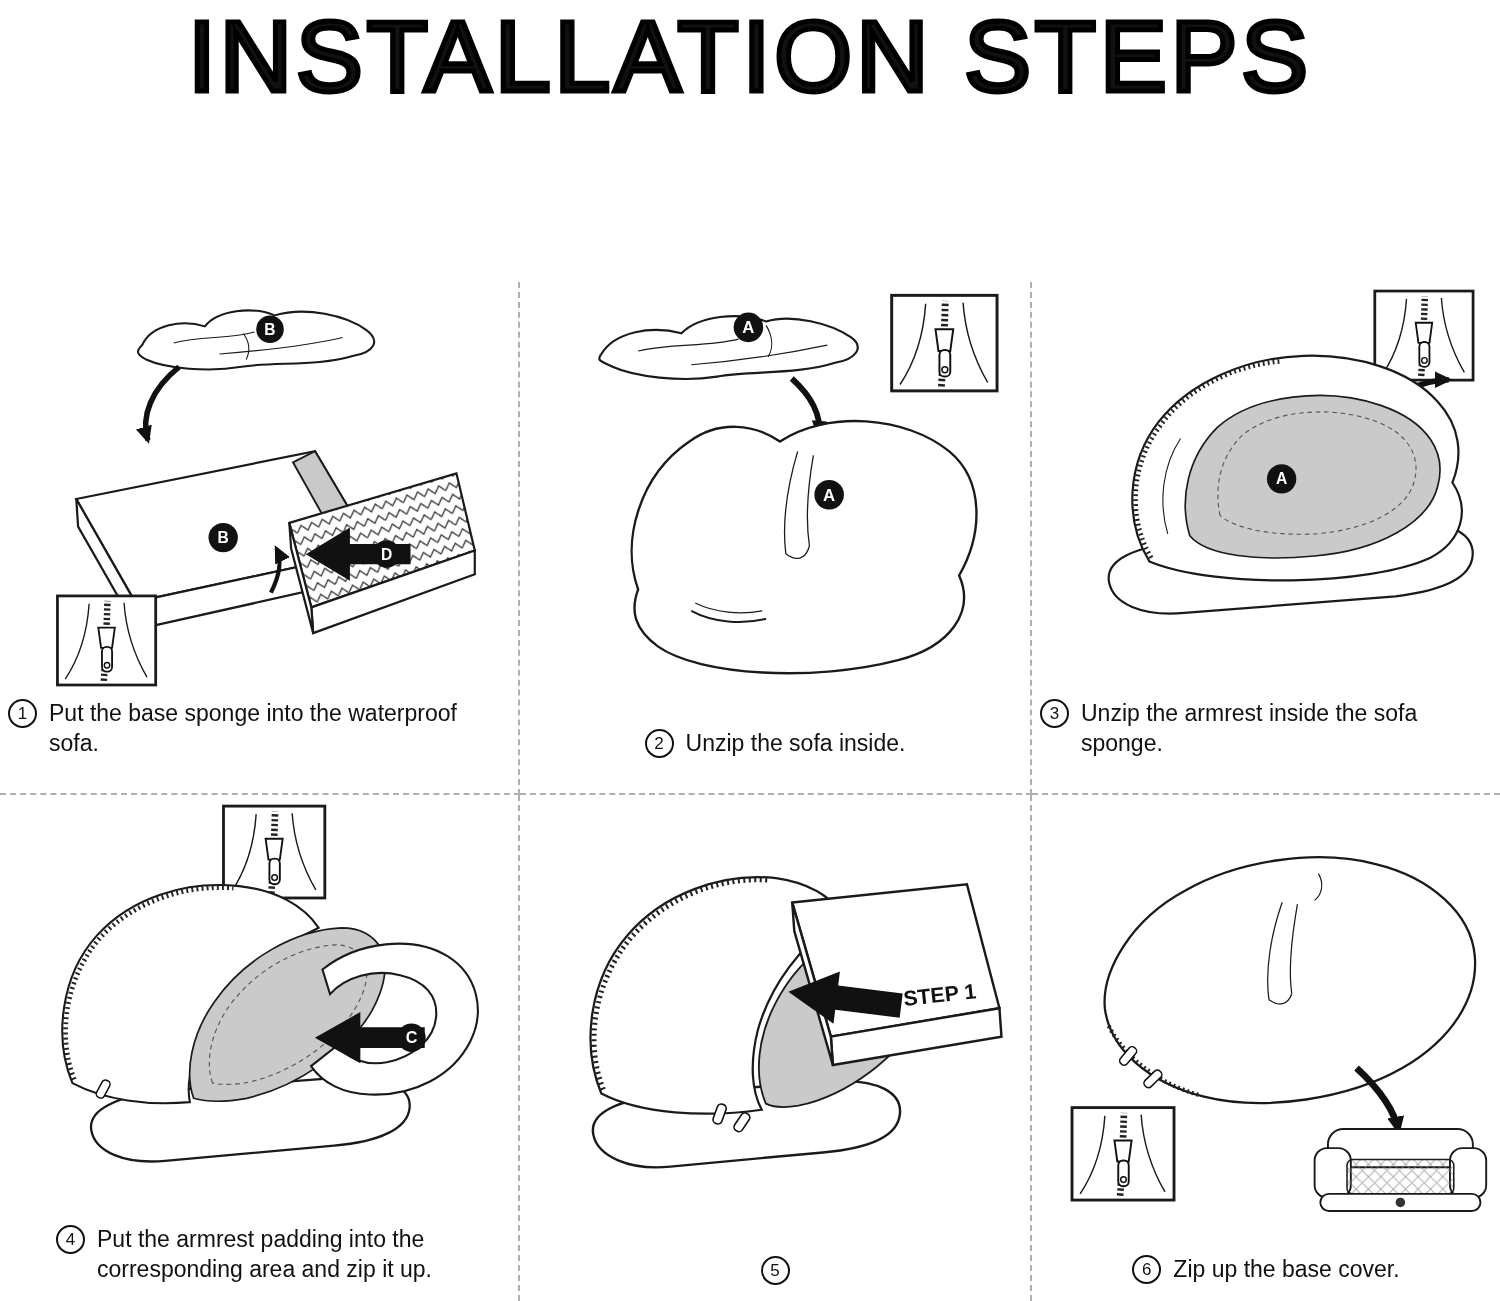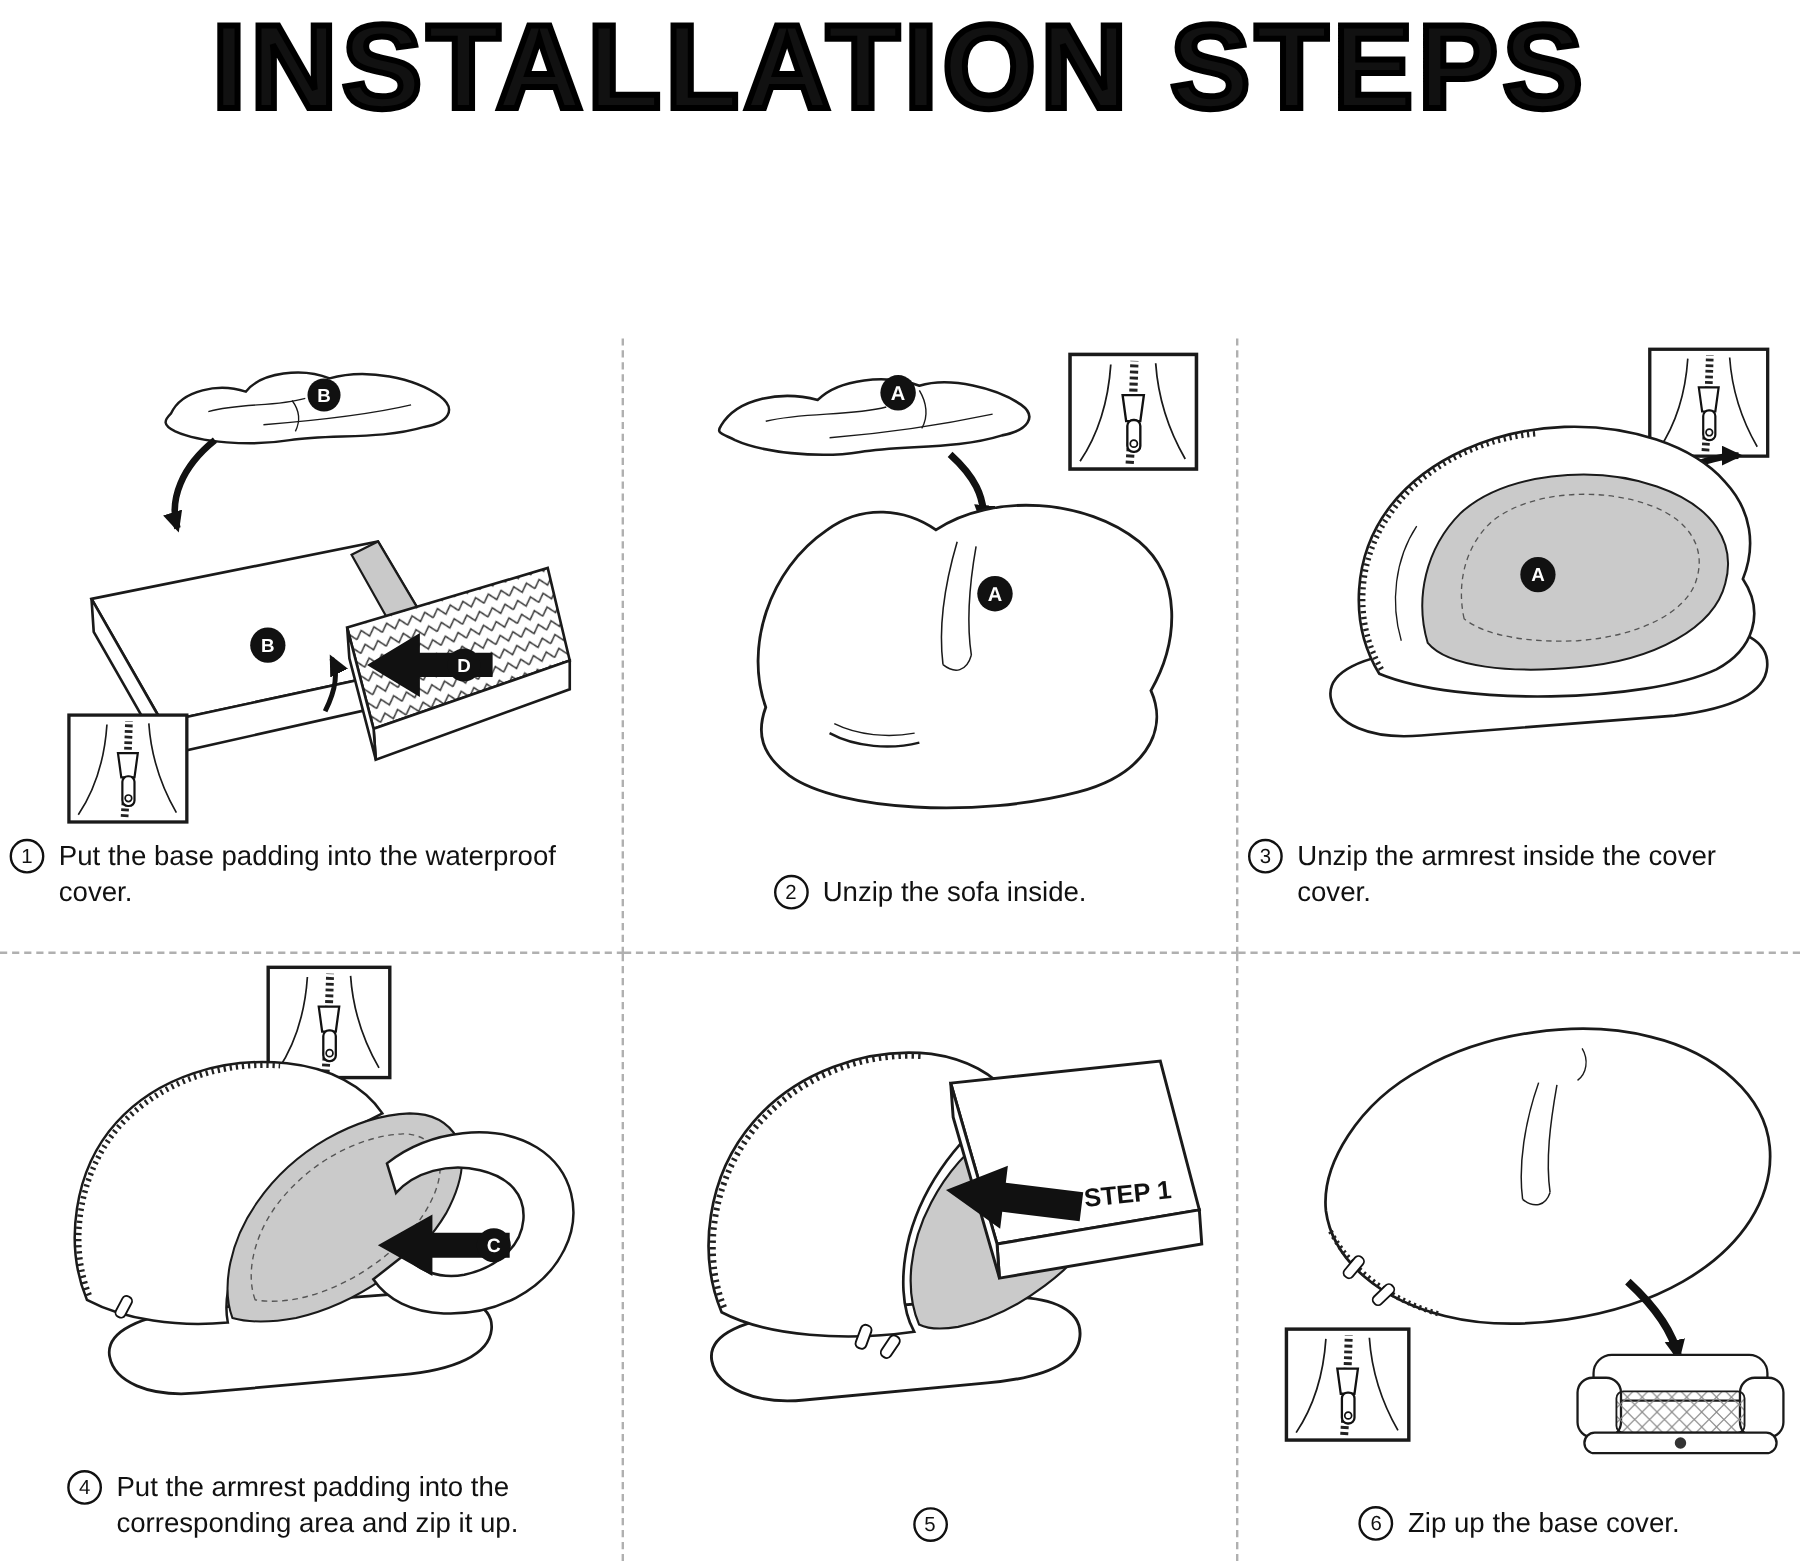--- a/index.html
+++ b/index.html
@@ -4,21 +4,21 @@
 <style>
   * { box-sizing: border-box; margin: 0; padding: 0; }
   html, body { background: #fff; }
   body {
     width: 1500px; height: 1301px;
     font-family: "Liberation Sans", sans-serif;
     color: #111; position: relative; overflow: hidden;
   }
   .title {
     position: absolute; top: 0; left: 0; width: 100%;
-    text-align: center; font-size: 100px; font-weight: bold;
+    text-align: center; font-size: 100px; font-weight: normal;
     letter-spacing: 4px; line-height: 1.12; white-space: nowrap;
     -webkit-text-stroke: 5px #000;
   }
   .grid {
     position: absolute; top: 282px; left: 0;
     width: 1500px; height: 1019px;
     display: grid;
     grid-template-columns: 520px 512px 468px;
     grid-template-rows: 513px 506px;
   }
@@ -108,21 +108,21 @@
           <polygon points="268,258 270,286 294,378 292,350" fill="#fff" stroke="#1a1a1a" stroke-width="2.4"></polygon>
         </g>
         <polygon points="400,281 334,281 334,263 286,292 334,321 334,303 400,303" fill="#111"></polygon>
         <circle cx="374" cy="292" r="15" fill="#111"></circle>
         <text x="374" y="298" class="lbl">D</text>
         <use href="#zipDetail" x="14" y="336"></use>
       </svg>
     </div>
     <div class="caption-row">
       <span class="num">1</span>
-      <span class="cap">Put the base padding into the waterproof cover.</span>
+      <span class="cap">Put the base sponge into the waterproof sofa.</span>
     </div>
   </section>
 
   <section class="cell row1 b-right b-bottom">
     <div class="art">
       <svg viewBox="0 0 470 450" preserveAspectRatio="xMidYMid meet">
         <use href="#zipDetail" x="352" y="8"></use>
         <g>
           <path d="M58,70 C72,46 110,40 140,48 C158,30 198,26 226,36 C252,28 292,38 312,52 C326,62 318,74 296,78 C258,90 212,86 176,92 C140,98 92,92 70,82 C58,76 54,76 58,70 Z" fill="#fff" stroke="#1a1a1a" stroke-width="2.2"></path>
           <path d="M96,66 C130,58 166,62 198,54" fill="none" stroke="#1a1a1a" stroke-width="1.2"></path>
@@ -160,21 +160,21 @@
         <path d="M110,296 C84,252 88,194 120,152 C148,112 200,86 252,82" fill="none" stroke="#222" stroke-width="5" stroke-dasharray="2 3.4"></path>
         <path d="M128,270 C118,236 122,196 142,166" fill="none" stroke="#1a1a1a" stroke-width="1.2"></path>
         <path d="M152,272 C140,232 150,186 182,154 C222,118 302,110 360,130 C412,148 432,182 422,218 C412,258 358,288 288,294 C228,300 170,294 152,272 Z" fill="#cacaca" stroke="#1a1a1a" stroke-width="1.8"></path>
         <path d="M185,250 C178,218 186,184 210,162 C244,134 310,130 356,148 C392,162 404,188 396,214 C388,244 344,266 288,270 C246,272 204,266 185,250 Z" fill="none" stroke="#555" stroke-width="1.2" stroke-dasharray="5 4"></path>
         <circle cx="252" cy="210" r="16" fill="#111"></circle>
         <text x="252" y="216" class="lbl">A</text>
       </svg>
     </div>
     <div class="caption-row">
       <span class="num">3</span>
-      <span class="cap">Unzip the armrest inside the cover cover.</span>
+      <span class="cap">Unzip the armrest inside the sofa sponge.</span>
     </div>
   </section>
 
   <section class="cell row2 b-right">
     <div class="art">
       <svg viewBox="0 0 470 450" preserveAspectRatio="xMidYMid meet">
         <use href="#zipDetail" x="196" y="6"></use>
         <path d="M58,350 C54,328 84,314 136,308 L324,294 C372,292 396,306 394,326 C392,348 362,362 314,366 L136,382 C92,386 62,372 58,350 Z" fill="#fff" stroke="#1a1a1a" stroke-width="2.4"></path>
         <path d="M38,300 C18,252 26,186 64,144 C100,104 158,86 214,92 C252,96 282,112 298,136 C250,158 206,196 180,244 C164,274 158,300 162,320 C118,324 72,318 38,300 Z" fill="#fff" stroke="#1a1a1a" stroke-width="2.2"></path>
         <path d="M40,296 C22,252 30,190 66,148 C100,110 154,90 208,94" fill="none" stroke="#222" stroke-width="5" stroke-dasharray="2 3.4"></path>

